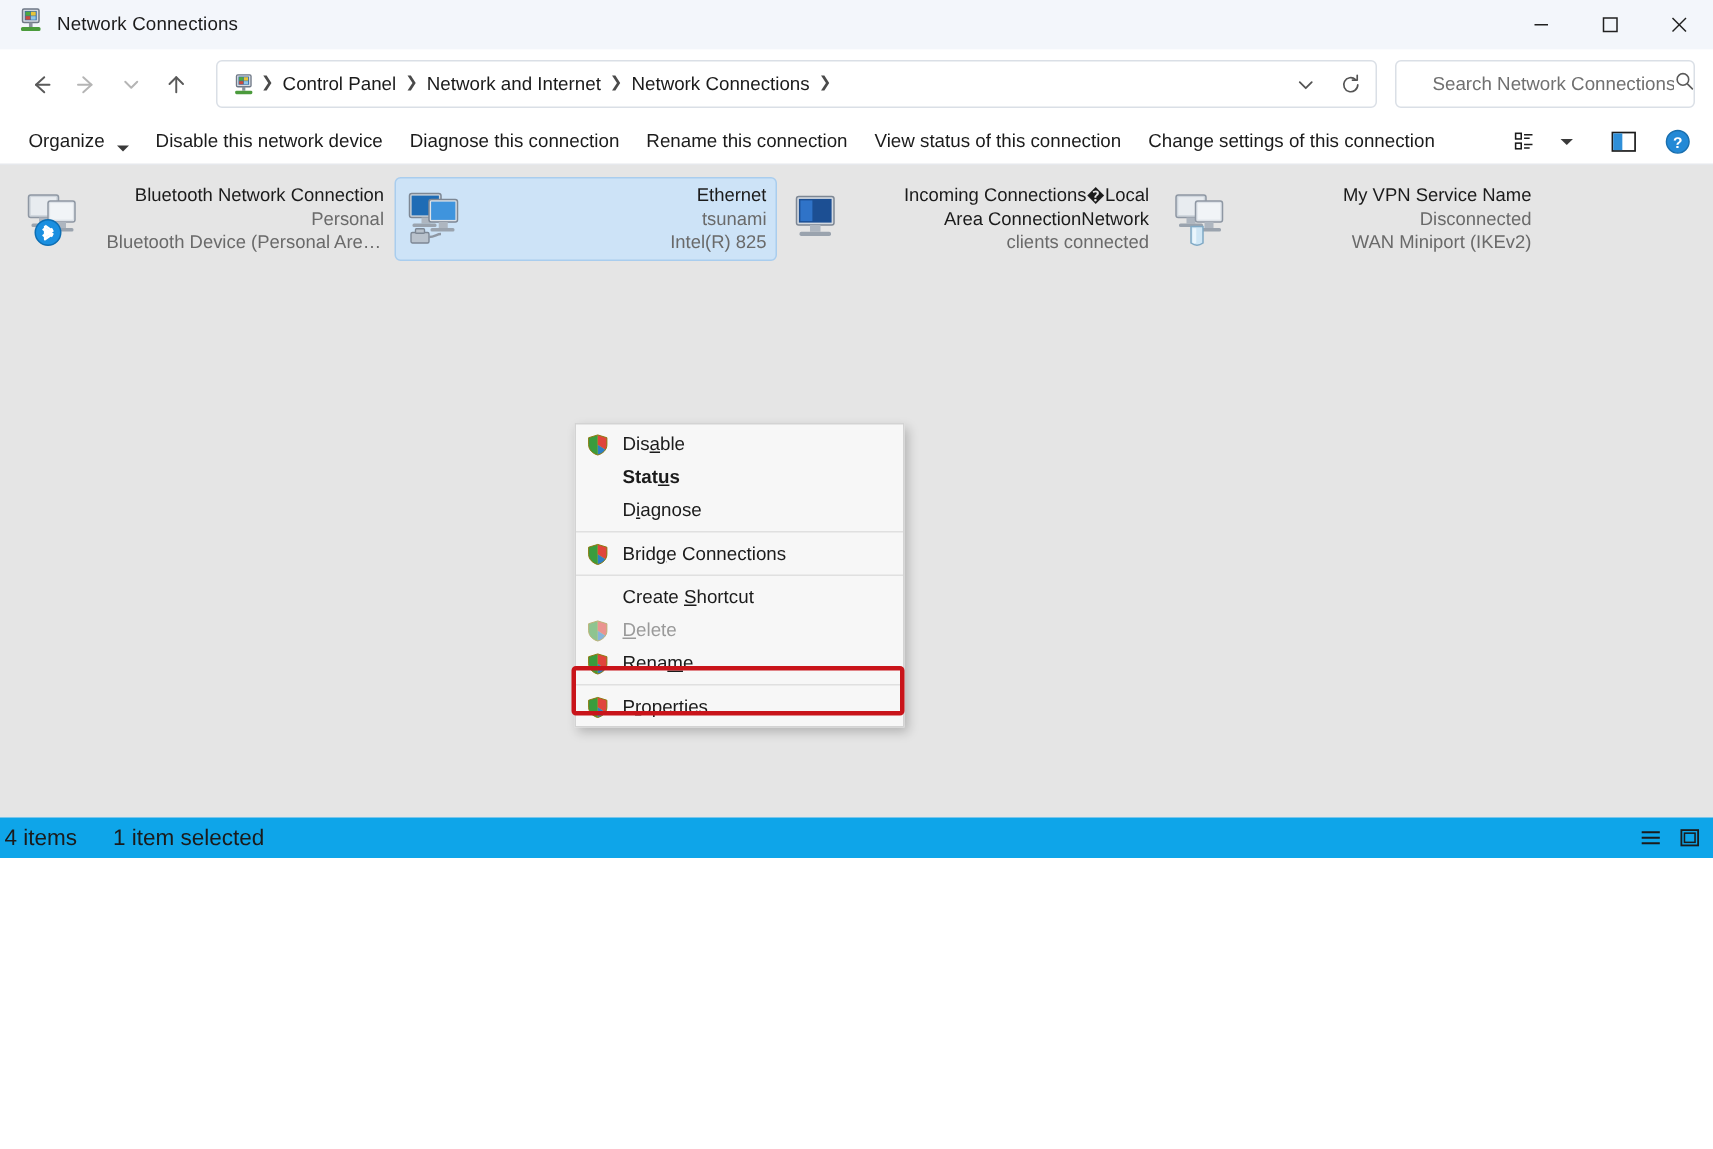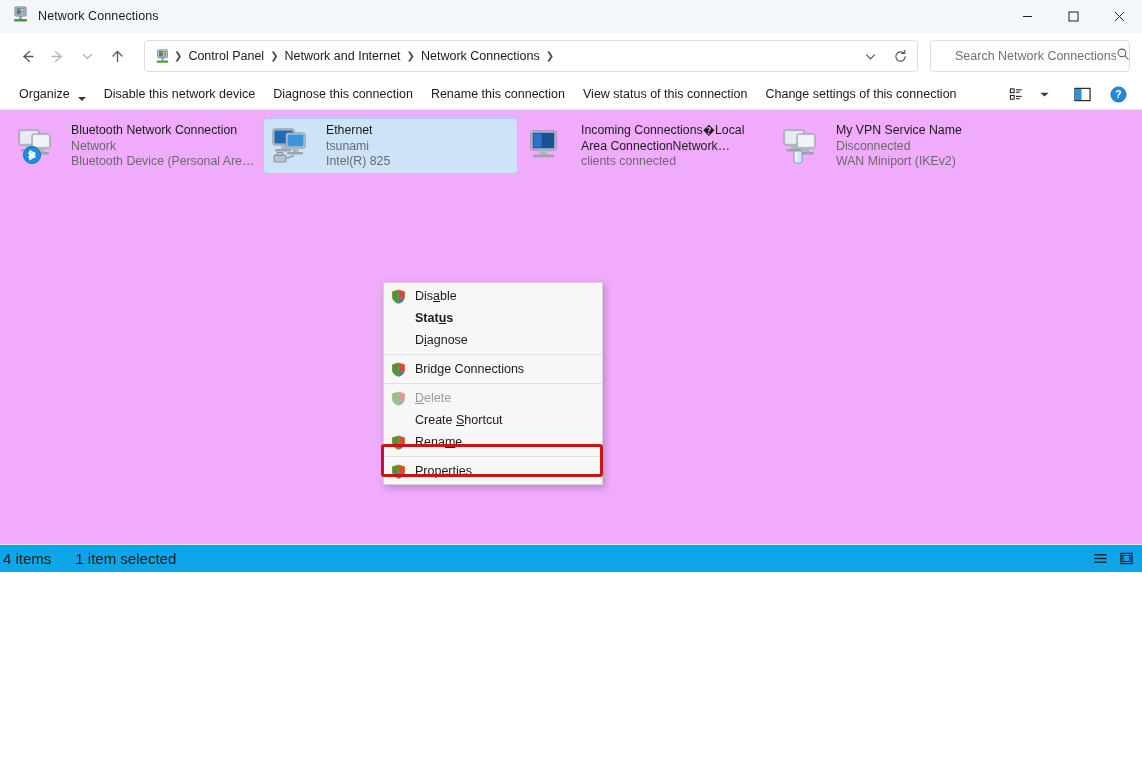--- a/index.html
+++ b/index.html
@@ -120,23 +120,24 @@
   .iconbtn {
     height: 24px; min-width: 28px;
     display: flex; align-items: center; justify-content: center;
     border-radius: 4px; color: #1b1b1b;
     padding: 0 4px;
   }
 
   
   .content {
     flex: 1; position: relative;
-    background: #f0abfc;
+    background: #e5e5e5;
     padding: 8px 0 0 0;
     overflow: hidden;
+    text-align: right;
   }
   .tiles { display: flex; flex-wrap: wrap; align-content: flex-start; padding-left: 8px; }
   .tile {
     width: 255px; height: 56px;
     display: flex; align-items: center;
     gap: 8px; padding: 4px 6px;
     border-radius: 4px;
     border: 1px solid transparent;
   }
   .tile.selected { background: #cde3f7; border-color: #a9cdee; }
@@ -378,21 +379,21 @@
             <rect x="18" y="28" width="16" height="2.4" rx="1" fill="#9aa3ae"></rect>
             <circle cx="17" cy="31" r="8.5" fill="#1a8fe0"></circle>
             <circle cx="17" cy="31" r="8.5" fill="none" stroke="#0d6eb3" stroke-width="1"></circle>
             <path d="M15 26.5 L20 30 L15 33.5 L15 26.5 M15 28.5 L20 32 L15 35.5 L15 28.5" fill="none" stroke="#ffffff" stroke-width="1.5" stroke-linejoin="round"></path>
             <line x1="13.5" y1="28.6" x2="20" y2="33.6" stroke="#ffffff" stroke-width="1.5"></line>
             <line x1="13.5" y1="33.4" x2="20" y2="28.4" stroke="#ffffff" stroke-width="1.5"></line>
           </svg>
         </div>
         <div class="tile-text">
           <div class="tile-name">Bluetooth Network Connection</div>
-          <div class="tile-sub">Network</div>
+          <div class="tile-sub">Personal</div>
           <div class="tile-sub">Bluetooth Device (Personal Area ...</div>
         </div>
       </div>
 
       <div class="tile selected">
         <div class="tile-icon">
           <svg width="48" height="44" viewBox="0 0 48 44">
             <rect x="3" y="5" width="21" height="16" rx="1.5" fill="#cfd6dd" stroke="#7d8794" stroke-width="1"></rect>
             <rect x="4.4" y="6.4" width="18.2" height="13.2" fill="#1f6cb5"></rect>
             <rect x="11" y="21" width="6" height="4" fill="#aeb6c0"></rect>
@@ -492,36 +493,36 @@
             <path d="M8 1 L14.5 3 V8 C14.5 9.3 14.1 10.5 13.5 11.6 L8 8 Z" fill="#e0453c"></path>
             <path d="M8 8 L13.5 11.6 C12.3 13.5 10.3 14.8 8 15.3 Z" fill="#2e7fc4"></path>
             <path d="M8 1 L14.5 3 V8 C14.5 11.6 11.6 14.3 8 15.3 C4.4 14.3 1.5 11.6 1.5 8 V3 Z" fill="none" stroke="#8a7a15" stroke-width="0.7"></path>
           </svg>
         </span>
         <span class="mi-label">Brid<u>g</u>e Connections</span>
       </div>
 
       <div class="sep"></div>
 
+      <div class="mi">
+        <span class="mi-ico"></span>
+        <span class="mi-label">Create <u>S</u>hortcut</span>
+      </div>
+
       <div class="mi disabled">
         <span class="mi-ico">
           <svg width="15" height="15" viewBox="0 0 16 16" opacity="0.55">
             <path d="M8 1 L14.5 3 V8 C14.5 11.6 11.6 14.3 8 15.3 C4.4 14.3 1.5 11.6 1.5 8 V3 Z" fill="#f0c419"></path>
             <path d="M8 1 L8 15.3 C4.4 14.3 1.5 11.6 1.5 8 V3 Z" fill="#3a9c3d"></path>
             <path d="M8 1 L14.5 3 V8 C14.5 9.3 14.1 10.5 13.5 11.6 L8 8 Z" fill="#e0453c"></path>
             <path d="M8 8 L13.5 11.6 C12.3 13.5 10.3 14.8 8 15.3 Z" fill="#2e7fc4"></path>
             <path d="M8 1 L14.5 3 V8 C14.5 11.6 11.6 14.3 8 15.3 C4.4 14.3 1.5 11.6 1.5 8 V3 Z" fill="none" stroke="#8a7a15" stroke-width="0.7"></path>
           </svg>
         </span>
         <span class="mi-label"><u>D</u>elete</span>
-      </div>
-
-      <div class="mi">
-        <span class="mi-ico"></span>
-        <span class="mi-label">Create <u>S</u>hortcut</span>
       </div>
 
       <div class="mi">
         <span class="mi-ico">
           <svg width="15" height="15" viewBox="0 0 16 16">
             <path d="M8 1 L14.5 3 V8 C14.5 11.6 11.6 14.3 8 15.3 C4.4 14.3 1.5 11.6 1.5 8 V3 Z" fill="#f0c419"></path>
             <path d="M8 1 L8 15.3 C4.4 14.3 1.5 11.6 1.5 8 V3 Z" fill="#3a9c3d"></path>
             <path d="M8 1 L14.5 3 V8 C14.5 9.3 14.1 10.5 13.5 11.6 L8 8 Z" fill="#e0453c"></path>
             <path d="M8 8 L13.5 11.6 C12.3 13.5 10.3 14.8 8 15.3 Z" fill="#2e7fc4"></path>
             <path d="M8 1 L14.5 3 V8 C14.5 11.6 11.6 14.3 8 15.3 C4.4 14.3 1.5 11.6 1.5 8 V3 Z" fill="none" stroke="#8a7a15" stroke-width="0.7"></path>

